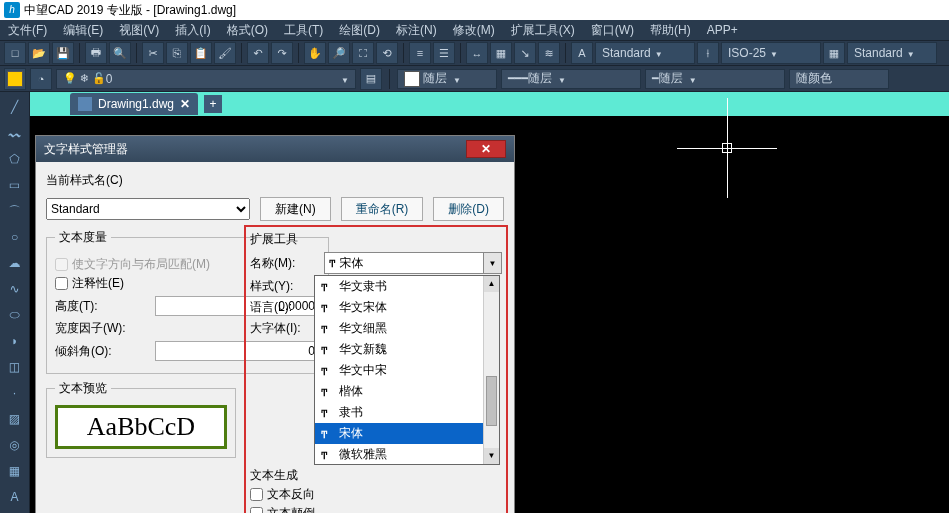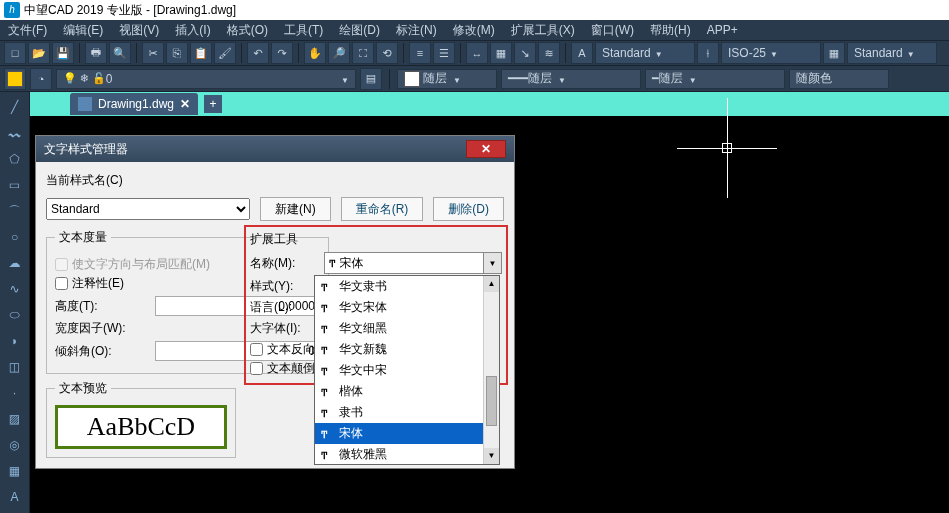--- a/index.html
+++ b/index.html
@@ -321,20 +321,21 @@
                 <span>微软雅黑</span>
               </div>
 
             <div class="scrollbar">
               <div class="arr-up">▲</div>
               <div class="thumb"></div>
               <div class="arr-down">▼</div>
             </div>
           </div>
 
+          <div style="margin-top:130px;">文本生成</div>
           <div class="check-row">
               <input type="checkbox" style="">
               <span>文本反向</span>
             </div>
           <div class="check-row">
               <input type="checkbox" style="">
               <span>文本颠倒</span>
             </div>
 
         </div>

